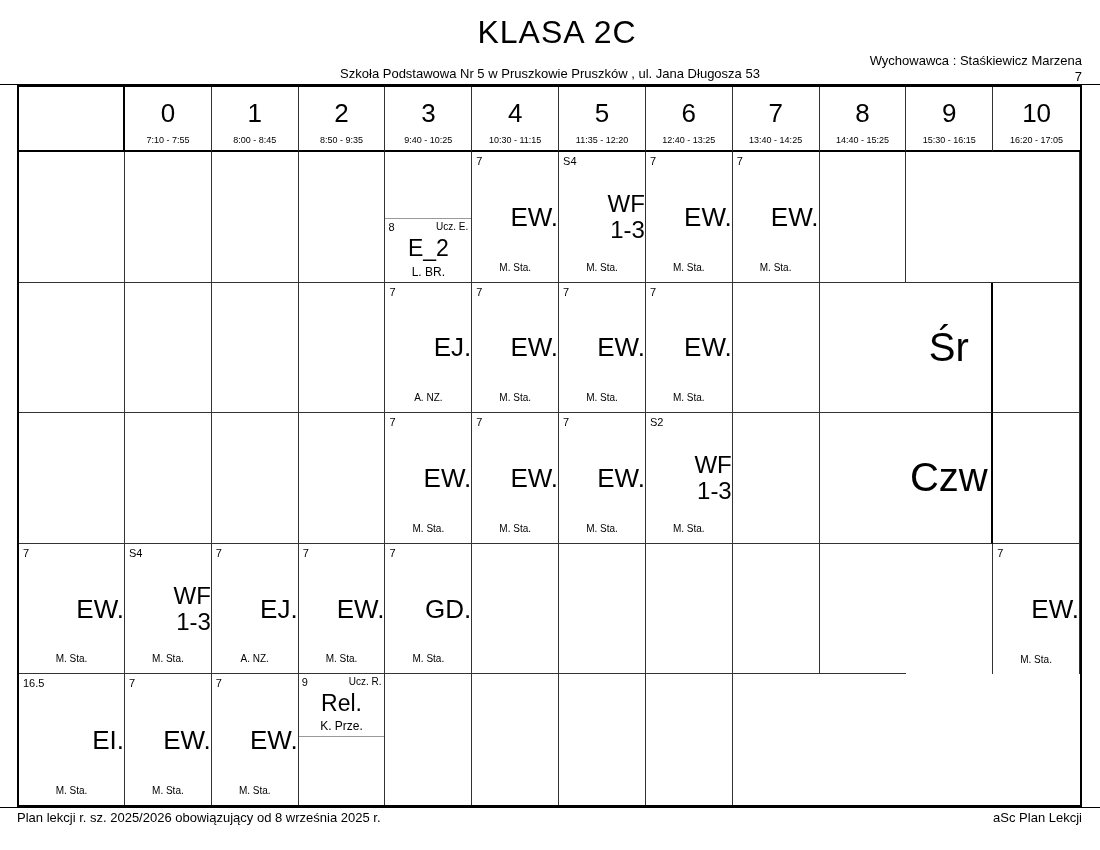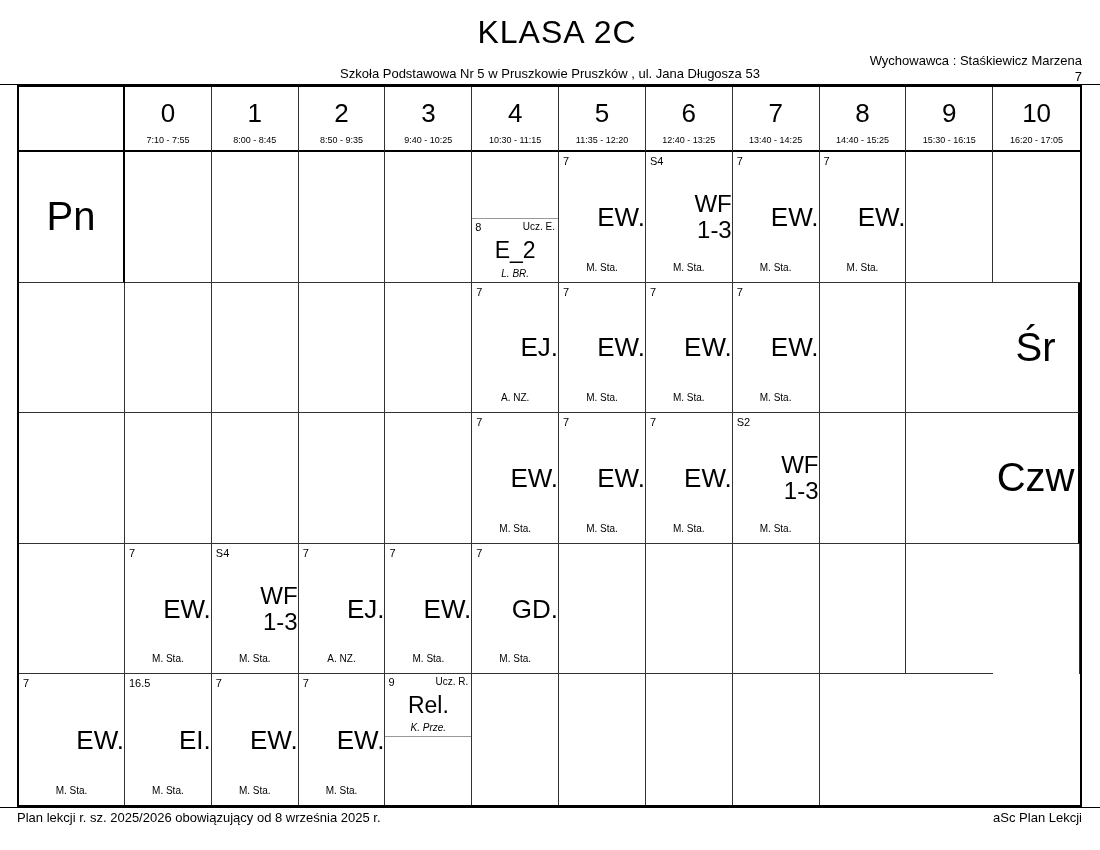--- a/index.html
+++ b/index.html
@@ -40,21 +40,21 @@
   .half { box-sizing:border-box; position:relative; }
   .half.divided { border-bottom:1px solid #999; }
   .half.h-top { height:52%; }
   .half.h-top2 { height:48%; }
   .half.h-rest { flex:1; }
   .half.content { display:flex; flex-direction:column; justify-content:space-between; padding:2px 3px 3px 3px; }
   .subhead { display:flex; justify-content:space-between; align-items:flex-start; }
   .sroom { font-size:11px; }
   .sgroup { font-size:10px; }
   .ssubj { text-align:center; font-size:23px; line-height:1; }
-  .steacher { text-align:center; font-size:10px;font-style:italic; }
+  .steacher { text-align:center; font-size:12px; }
   .footer-left { top:810px; left:17px; font-size:13px; }
   .footer-right { top:810px; right:18px; font-size:13px; }
 </style>
 </head>
 <body>
 
 <div class="abs title">KLASA 2C</div>
 <div class="abs subtitle">Szkoła Podstawowa Nr 5 w Pruszkowie Pruszków , ul. Jana Długosza 53</div>
 <div class="abs wych">Wychowawca : Staśkiewicz Marzena</div>
 <div class="abs homeroom">7</div>
@@ -99,23 +99,20 @@
       <div class="ptime">14:40 - 15:25</div>
     </div>
     <div class="cell head">
       <div class="pnum">9</div>
       <div class="ptime">15:30 - 16:15</div>
     </div>
     <div class="cell head last-col">
       <div class="pnum">10</div>
       <div class="ptime">16:20 - 17:05</div>
     </div>
-    <div class="cell day-col">
-      <div class="daylbl">Pn</div>
-    </div>
     <div class="cell"></div>
     <div class="cell"></div>
     <div class="cell"></div>
     <div class="cell"></div>
     <div class="cell split">
       <div class="half h-top divided"></div>
       <div class="half content h-rest">
         <div class="subhead">
           <div class="sroom">8</div>
           <div class="sgroup">Ucz. E.</div>

